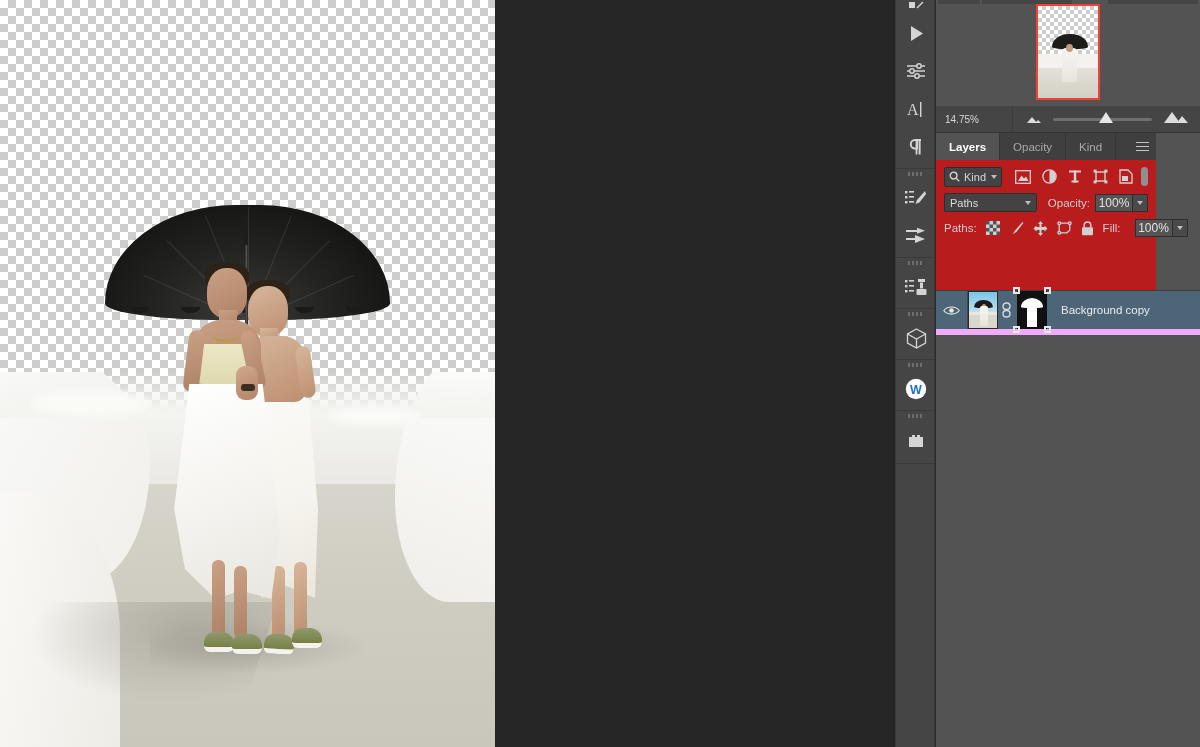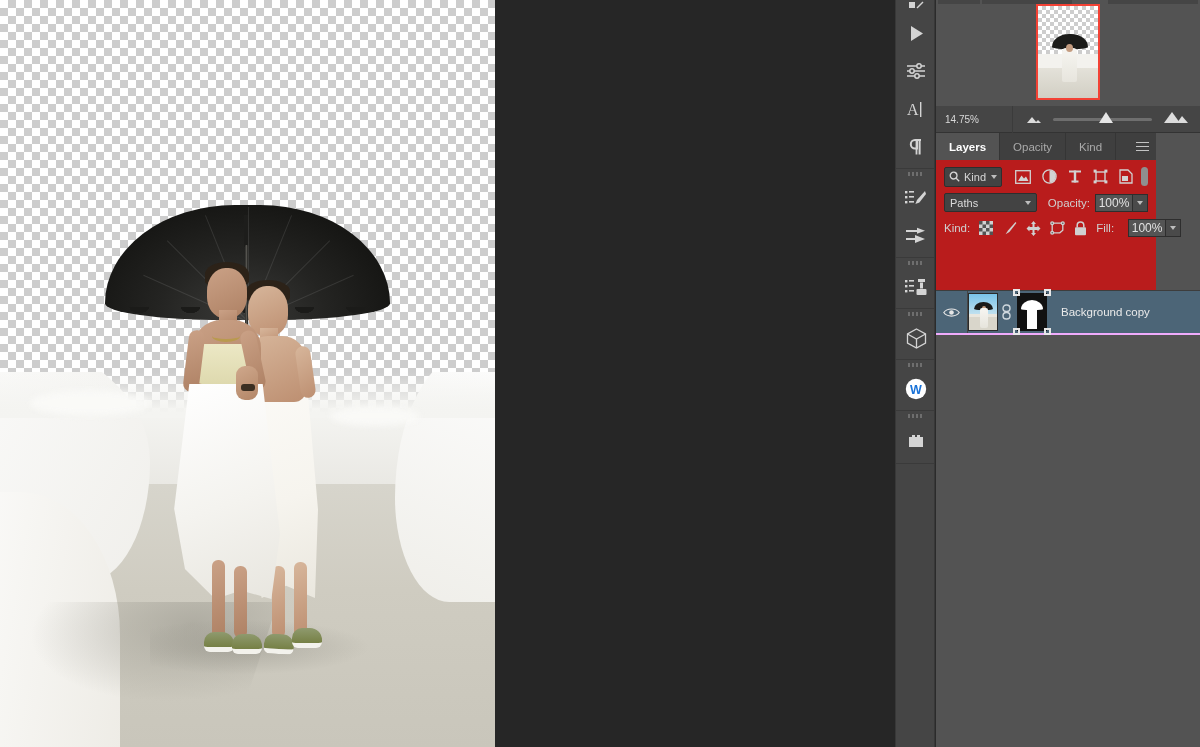--- a/index.html
+++ b/index.html
@@ -186,21 +186,21 @@
     color:#e2e2e2; font-size:12px; display:flex; align-items:center; justify-content:center; }
   .numstep { width:15px; height:18px; background:#4a4a4a; border:1px solid #2e2e2e; border-left:none;
     display:flex; align-items:center; justify-content:center; }
 
   #lock-row { height:26px; gap:9px; }
   .lock-ic { color:#d0d0d0; display:flex; }
 
   #layer-list { position:absolute; left:0; top:157px; width:264px; bottom:0;
     background:#535353; border-top:1px solid #3d3d3d; }
   .layer-row { position:relative; display:flex; align-items:center; height:44px;
-    border-bottom:2px solid #f0abfc; }
+    border-bottom:6px solid #f0abfc; }
   .layer-row.selected { background:#4c6577; }
   .eye-cell { width:32px; height:100%; display:flex; align-items:center; justify-content:center;
     border-right:1px solid #454545; }
   .eye-box { width:15px; height:15px; border:1px solid #6d6d6d; }
   .thumb { width:30px; height:38px; border:1px solid #2a2a2a; overflow:hidden; position:relative;
     background:#8ec6e0; flex:none; }
   .t-sky { position:absolute; inset:0; background:linear-gradient(#79c3e8,#bfe0ef 55%,#e9e7df 56%); }
   .t-floor { position:absolute; left:0; bottom:0; width:100%; height:13px; background:#d9d6cb; }
   .t-umb { position:absolute; left:5px; top:8px; width:19px; height:8px; background:#1b1b19;
     border-radius:50% 50% 40% 40%/90% 90% 12% 12%; }
@@ -521,21 +521,21 @@
         <span class="rowlabel" style="margin-left:11px;">Opacity:</span>
         <div style="display:flex;margin-left:5px;">
           <div class="numfield">100%</div>
           <div class="numstep">
               <span class="chev"></span>
             </div>
         </div>
       </div>
 
       <div class="panel-row" id="lock-row">
-        <span class="rowlabel">Kind:</span>
+        <span class="rowlabel">Paths:</span>
         <span class="lock-ic">
           <svg width="14" height="14" viewBox="0 0 14 14">
               <rect width="14" height="14" fill="#d0d0d0"></rect>
               <g fill="#535353">
                 <rect x="0" y="0" width="3.5" height="3.5"></rect>
                 <rect x="7" y="0" width="3.5" height="3.5"></rect>
                 <rect x="3.5" y="3.5" width="3.5" height="3.5"></rect>
                 <rect x="10.5" y="3.5" width="3.5" height="3.5"></rect>
                 <rect x="0" y="7" width="3.5" height="3.5"></rect>
                 <rect x="7" y="7" width="3.5" height="3.5"></rect>

